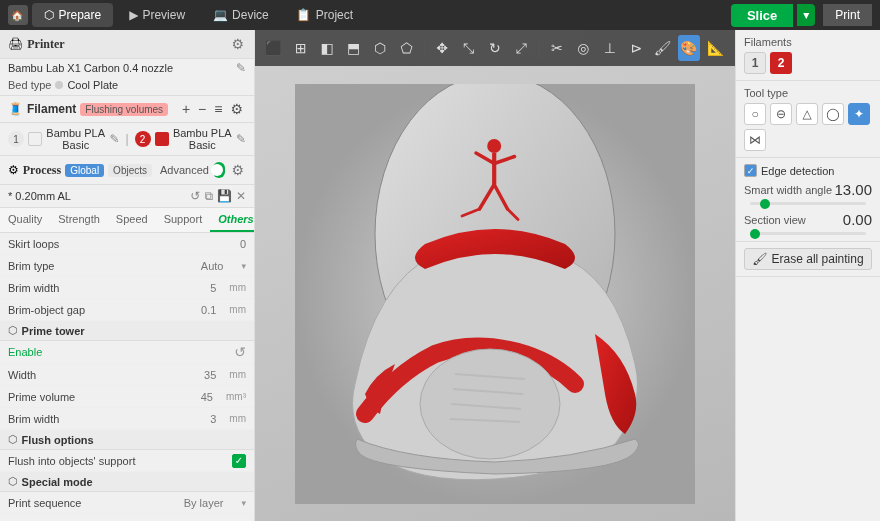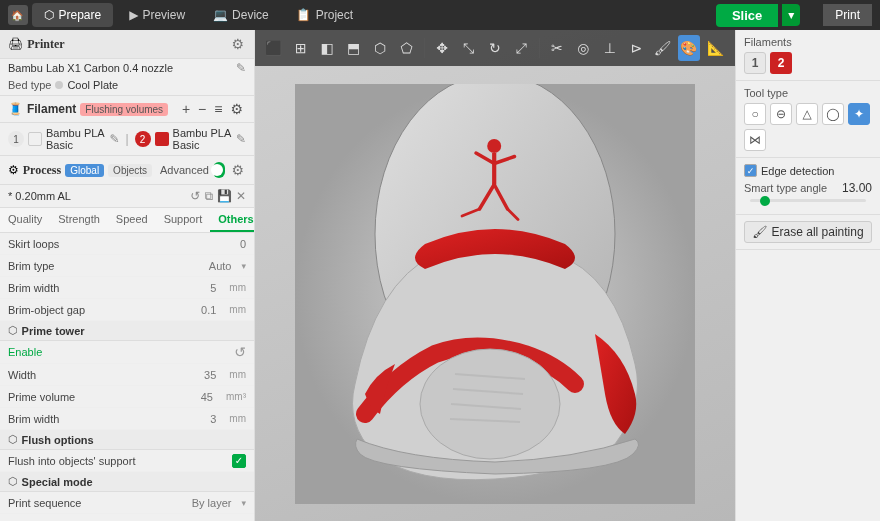--- a/index.html
+++ b/index.html
@@ -6,21 +6,21 @@
     body { width: 880px; height: 521px; overflow: hidden; background: #3a3a3a; display: flex; flex-direction: column; }
 
     
     .topbar { height: 30px; background: #2d2d2d; display: flex; align-items: center; padding: 0 8px; gap: 4px; flex-shrink: 0; }
     .topbar-logo { width: 20px; height: 20px; background: #555; border-radius: 3px; display: flex; align-items: center; justify-content: center; color: #fff; font-size: 10px; }
     .topbar-tab { height: 24px; padding: 0 12px; border-radius: 4px; display: flex; align-items: center; color: #ccc; cursor: pointer; font-size: 12px; gap: 4px; }
     .topbar-tab.active { background: #4a4a4a; color: #fff; }
     .topbar-spacer { flex: 1; }
     .slice-btn { background: #00aa44; color: #fff; border: none; border-radius: 4px 0 0 4px; padding: 4px 16px; cursor: pointer; font-size: 13px; font-weight: 600; }
     .slice-dropdown { background: #009933; color: #fff; border: none; border-radius: 0 4px 4px 0; padding: 4px 6px; cursor: pointer; }
-    .print-btn { background: #555; color: #fff; border: none; border-radius: 0; padding: 4px 12px; cursor: pointer; margin-left: 19px; }
+    .print-btn { background: #555; color: #fff; border: none; border-radius: 0; padding: 4px 12px; cursor: pointer; margin-left: 4px; }
 
     
     .main { display: flex; flex: 1; overflow: hidden; }
 
     
     .left-panel { width: 255px; background: #f0f0f0; display: flex; flex-direction: column; flex-shrink: 0; border-right: 1px solid #ddd; overflow-y: auto; }
     .section-header { display: flex; align-items: center; padding: 4px 8px; background: #e8e8e8; border-bottom: 1px solid #ddd; gap: 4px; }
     .section-title { font-weight: 600; color: #333; flex: 1; font-family: Liberation Serif, serif; }
     .gear-btn { background: none; border: none; cursor: pointer; color: #777; font-size: 14px; padding: 2px; }
 
@@ -34,52 +34,52 @@
 
     .filament-header { display: flex; align-items: center; padding: 4px 8px; border-bottom: 1px solid #ddd; border-top: 1px solid #ddd; gap: 4px; }
     .filament-title { font-weight: 600; color: #333; }
     .flush-tag { background: #fca5a5; border-radius: 3px; padding: 1px 5px; font-size: 10px; color: #555; }
     .filament-btns { margin-left: auto; display: flex; gap: 2px; }
     .fila-btn { background: none; border: none; cursor: pointer; color: #555; font-size: 14px; padding: 1px 3px; }
 
     .filament-items { display: flex; align-items: center; padding: 4px 8px; gap: 4px; border-bottom: 1px solid #ddd; }
     .fila-num { width: 16px; height: 16px; border-radius: 50%; background: #e8e8e8; display: flex; align-items: center; justify-content: center; font-size: 10px; color: #555; }
     .fila-color { width: 14px; height: 14px; border-radius: 2px; }
-    .fila-name { flex: 1; color: #333; font-size: 11px; }
+    .fila-name { flex: 1; color: #333; font-size: 11px; text-align: center; }
     .fila-edit { color: #888; font-size: 12px; cursor: pointer; }
     .fila-separator { color: #aaa; margin: 0 2px; }
 
     .process-header { display: flex; align-items: center; padding: 4px 8px; border-bottom: 1px solid #ddd; gap: 4px; }
     .tag { border-radius: 3px; padding: 1px 5px; font-size: 10px; }
     .tag-global { background: #4a90d9; color: #fff; }
     .tag-objects { background: #e8e8e8; color: #555; }
     .toggle-green { display: inline-flex; align-items: center; justify-content: center; width: 30px; height: 16px; background: #00aa44; border-radius: 8px; position: relative; cursor: pointer; margin-left: auto; }
     .toggle-green::after { content: ''; position: absolute; right: 2px; width: 12px; height: 12px; background: #fff; border-radius: 50%; }
 
     .process-name { display: flex; align-items: center; padding: 4px 8px; border-bottom: 1px solid #ddd; gap: 4px; }
     .process-text { color: #333; font-size: 11px; }
 
     
     .tabs { display: flex; border-bottom: 1px solid #ddd; background: #f5f5f5; }
     .tab { padding: 5px 8px; color: #666; cursor: pointer; font-size: 11px; }
-    .tab.active { color: #00aa44; border-bottom: 2px solid #00aa44; font-weight: 600; }
+    .tab.active { color: #00aa44; border-bottom: 2px solid #00aa44; font-weight: 600; font-style: italic; }
 
     
     .settings-list { flex: 1; overflow-y: auto; }
     .setting-row { display: flex; align-items: center; padding: 3px 8px; border-bottom: 1px solid #eee; min-height: 22px; }
     .setting-label { flex: 1; color: #444; font-size: 11px; }
     .setting-value { color: #777; font-size: 11px; text-align: right; }
     .setting-unit { color: #999; font-size: 10px; margin-left: 13px; }
     .checkbox-icon { width: 14px; height: 14px; border: 1px solid #aaa; border-radius: 2px; display: flex; align-items: center; justify-content: center; }
     .checkbox-checked { background: #00aa44; border-color: #00aa44; color: #fff; font-size: 10px; }
     .subsection { display: flex; align-items: center; padding: 3px 8px; background: #ebebeb; border-bottom: 1px solid #ddd; }
     .subsection-icon { color: #666; margin-right: 4px; font-size: 11px; }
     .subsection-title { font-weight: 600; color: #333; font-size: 11px; }
     .enable-green { color: #00aa44; font-size: 11px; }
-    .dropdown-val { display: flex; align-items: center; gap: 10px; }
+    .dropdown-val { display: flex; align-items: center; gap: 18px; }
     .dropdown-arr { color: #999; font-size: 9px; }
 
     
     .center-view { flex: 1; position: relative; overflow: hidden; background: linear-gradient(160deg, #d0d0d0 0%, #b8b8b8 100%); }
     .toolbar-3d { height: 36px; background: rgba(60,60,60,0.85); display: flex; align-items: center; padding: 0 8px; gap: 4px; }
     .tool-btn { width: 26px; height: 26px; display: flex; align-items: center; justify-content: center; color: #ddd; cursor: pointer; border-radius: 3px; font-size: 14px; }
     .tool-btn.active { background: #4a90d9; color: #fff; }
     .tool-separator { width: 1px; height: 20px; background: #555; margin: 0 2px; }
 
     
@@ -91,21 +91,21 @@
     .fnum-1 { background: #e8e8e8; color: #555; border: 1px solid #ccc; }
     .fnum-2 { background: #cc2222; color: #fff; }
     .tool-types { display: flex; flex-wrap: wrap; gap: 4px; margin-top: 4px; }
     .tool-type-btn { width: 22px; height: 22px; display: flex; align-items: center; justify-content: center; border: 1px solid #ccc; border-radius: 3px; cursor: pointer; font-size: 12px; color: #555; background: #fff; }
     .tool-type-btn.active { background: #4a90d9; border-color: #4a90d9; color: #fff; }
     .edge-detect { display: flex; align-items: center; gap: 4px; margin-bottom: 4px; }
     .edge-cb { width: 13px; height: 13px; border: 1px solid #aaa; background: #4a90d9; border-radius: 2px; display: flex; align-items: center; justify-content: center; color: #fff; font-size: 9px; flex-shrink: 0; }
     .edge-label { font-size: 11px; color: #333; }
     .rp-row { display: flex; align-items: center; justify-content: space-between; margin-bottom: 4px; }
     .rp-row-label { font-size: 11px; color: #555; }
-    .rp-row-value { font-size: 12px; color: #333; }
+    .rp-row-value { font-size: 15px; color: #333; }
     .slider-track { flex: 1; height: 3px; background: #ddd; border-radius: 2px; margin: 0 6px; position: relative; }
     .slider-thumb { width: 10px; height: 10px; background: #00aa44; border-radius: 50%; position: absolute; top: -3.5px; }
     .erase-btn { background: #e8e8e8; border: 1px solid #ccc; border-radius: 3px; padding: 3px 6px; font-size: 11px; color: #333; cursor: pointer; display: flex; align-items: center; gap: 4px; width: 100%; justify-content: center; }
 
     
     .sneaker-img { width: 100%; height: 455px; display: flex; align-items: center; justify-content: center; }
   </style>
 </head>
 <body>
 
@@ -385,30 +385,41 @@
     </div>
 
     <div class="rp-section">
       <div class="edge-detect">
         <div class="edge-cb">✓</div>
         <span class="edge-label">Edge detection</span>
       </div>
 
       <div style="margin-bottom:6px;">
         <div class="rp-row">
-          <span class="rp-row-label">Smart type angle</span>
+          <span class="rp-row-label">Smart width angle</span>
           <span class="rp-row-value">13.00</span>
         </div>
         <div style="display:flex;align-items:center;margin-top:2px;">
           <div class="slider-track">
             <div class="slider-thumb" style="left:calc(13% - 5px);"></div>
           </div>
         </div>
       </div>
 
+      <div>
+        <div class="rp-row">
+          <span class="rp-row-label">Section view</span>
+          <span class="rp-row-value">0.00</span>
+        </div>
+        <div style="display:flex;align-items:center;margin-top:2px;">
+          <div class="slider-track">
+            <div class="slider-thumb" style="left:calc(0% - 0px);background:#00aa44;"></div>
+          </div>
+        </div>
+      </div>
     </div>
 
     <div class="rp-section">
       <button class="erase-btn">
         <span>🖌</span>
         <span>Erase all painting</span>
       </button>
     </div>
   </div>
 </div>

